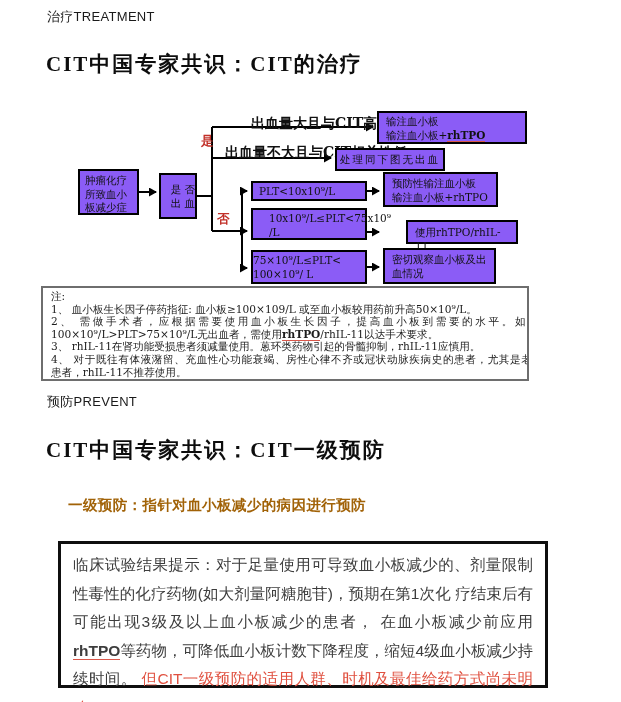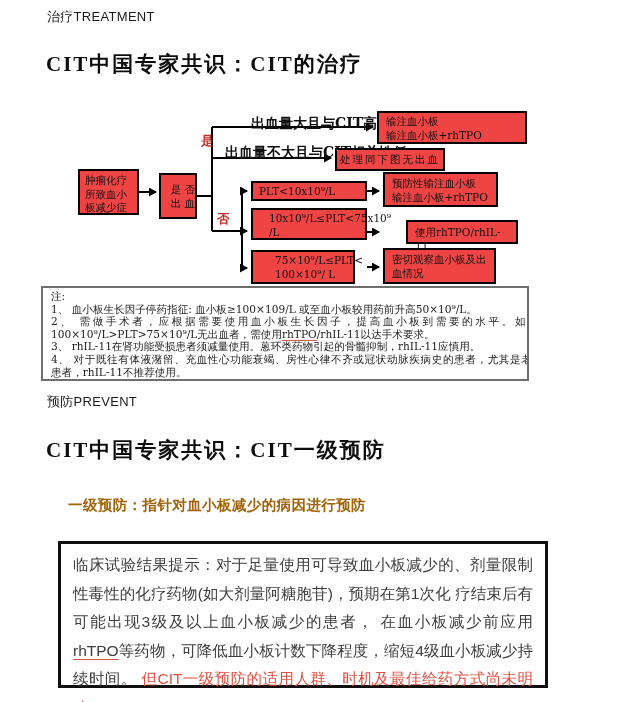--- a/index.html
+++ b/index.html
@@ -19,36 +19,36 @@
   .page-title {
     font-family: "Liberation Serif", "DejaVu Serif", serif;
     font-weight: bold; font-size: 21px; color: #0d0d0d;
     letter-spacing: 2px;
   }
 
   
   .fc-box {
     position: absolute;
     border: 2px solid #000;
-    background: #ef4444;
+    background: #8b5cf6;
     font-family: "DejaVu Serif", "DejaVu Sans", serif;
     font-size: 10.5px; line-height: 13.5px; color: #111;
   }
   .fc-line { display: block; white-space: nowrap; }
   .branch-label {
     position: absolute;
     font-family: "DejaVu Serif", "DejaVu Sans", serif;
     font-weight: 600; font-size: 14px; color: #111; white-space: nowrap;
   }
   .yn-label {
     position: absolute;
     font-family: "DejaVu Serif", serif;
     font-weight: bold; font-size: 12.5px; color: #c23028;
   }
-  .red-underline { border-bottom: 1.5px solid #d9574a; }
+  .red-underline { border-bottom: 1.5px solid #d9574a; font-weight: bold; }
 
   svg.connectors { position: absolute; left: 0; top: 0; pointer-events: none; }
 
   
   .note-box {
     position: absolute; left: 41px; top: 286px; width: 488px; height: 95px;
     border: 2px solid #6e6e6e; background: #fff;
     padding: 2px 8px;
     font-family: "DejaVu Serif", "DejaVu Sans", serif;
     font-size: 10.6px; line-height: 12.6px; color: #1c1c1c;
@@ -135,21 +135,21 @@
 
   <div class="fc-box" style="left:335px; top:148px; width:110px; height:23px; padding:3px 0; text-align:center; letter-spacing:2px;">处理同下图无出血</div>
 
   <div class="fc-box" style="left:251px; top:181px; width:116px; height:20px; padding:2px 6px;">PLT&lt;10x10⁹/L</div>
 
   <div class="fc-box" style="left:251px; top:208px; width:116px; height:32px; padding:2px 16px;">
     <span class="fc-line">10x10⁹/L≤PLT&lt;75x10⁹</span>
     <span class="fc-line">/L</span>
   </div>
 
-  <div class="fc-box" style="left:251px; top:250px; width:104px; height:34px; padding:2px 22px;">
+  <div class="fc-box" style="left:251px; top:250px; width:116px; height:34px; padding:2px 0;">
     <span class="fc-line">75×10⁹/L≤PLT&lt;</span>
     <span class="fc-line">100×10⁹/ L</span>
   </div>
 
   <div class="fc-box" style="left:383px; top:172px; width:115px; height:35px; padding:3px 7px;">
     <span class="fc-line">预防性输注血小板</span>
     <span class="fc-line">输注血小板+rhTPO</span>
   </div>
 
   <div class="fc-box" style="left:406px; top:220px; width:112px; height:24px; padding:4px 7px;">使用rhTPO/rhIL-11</div>

